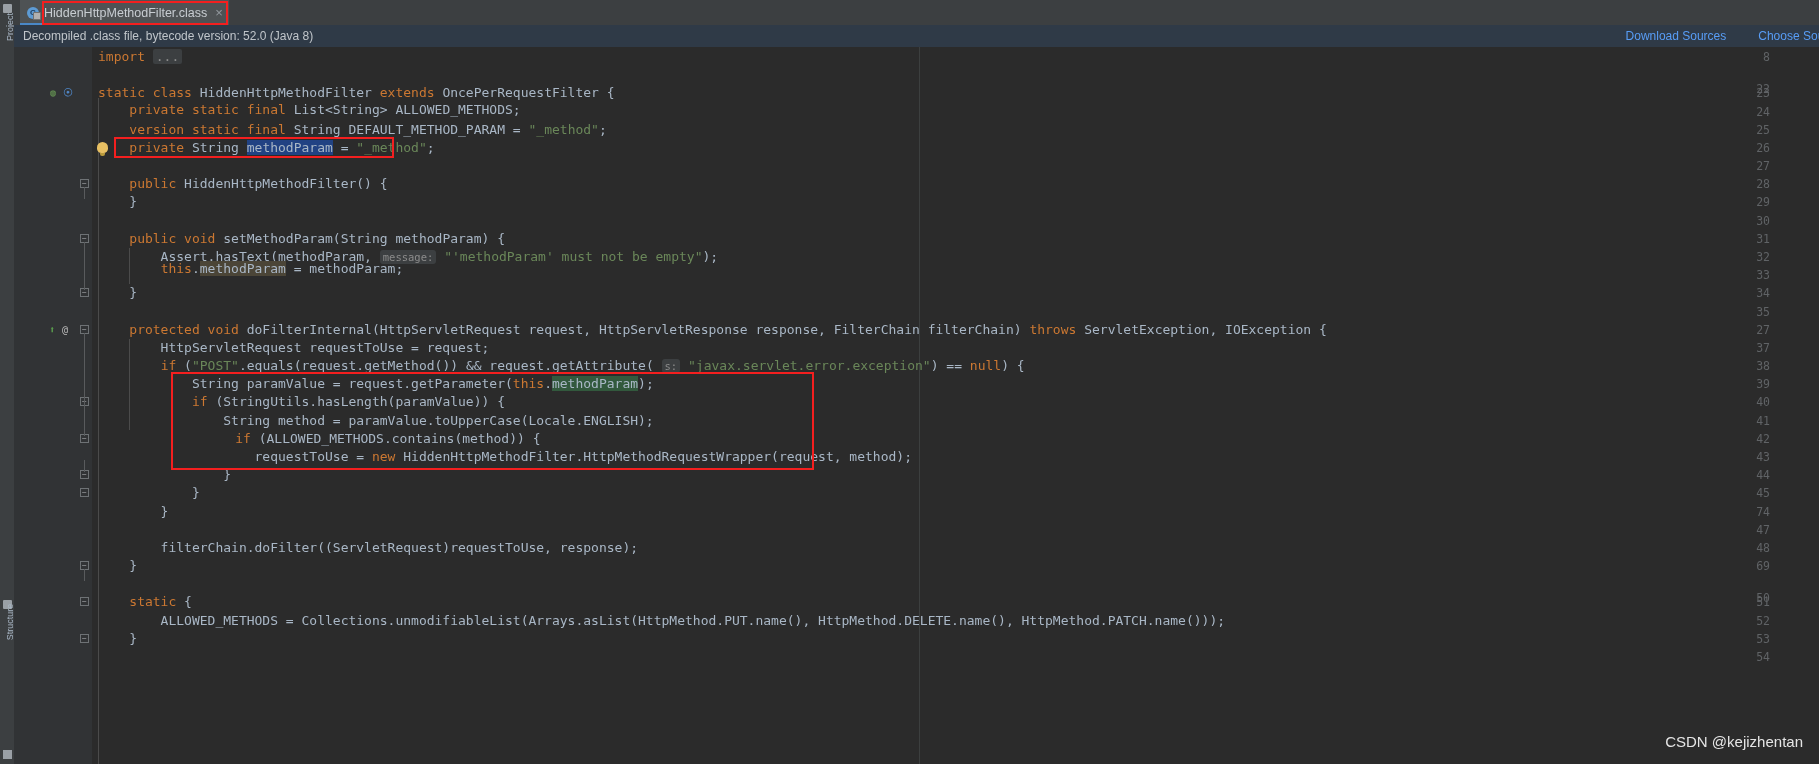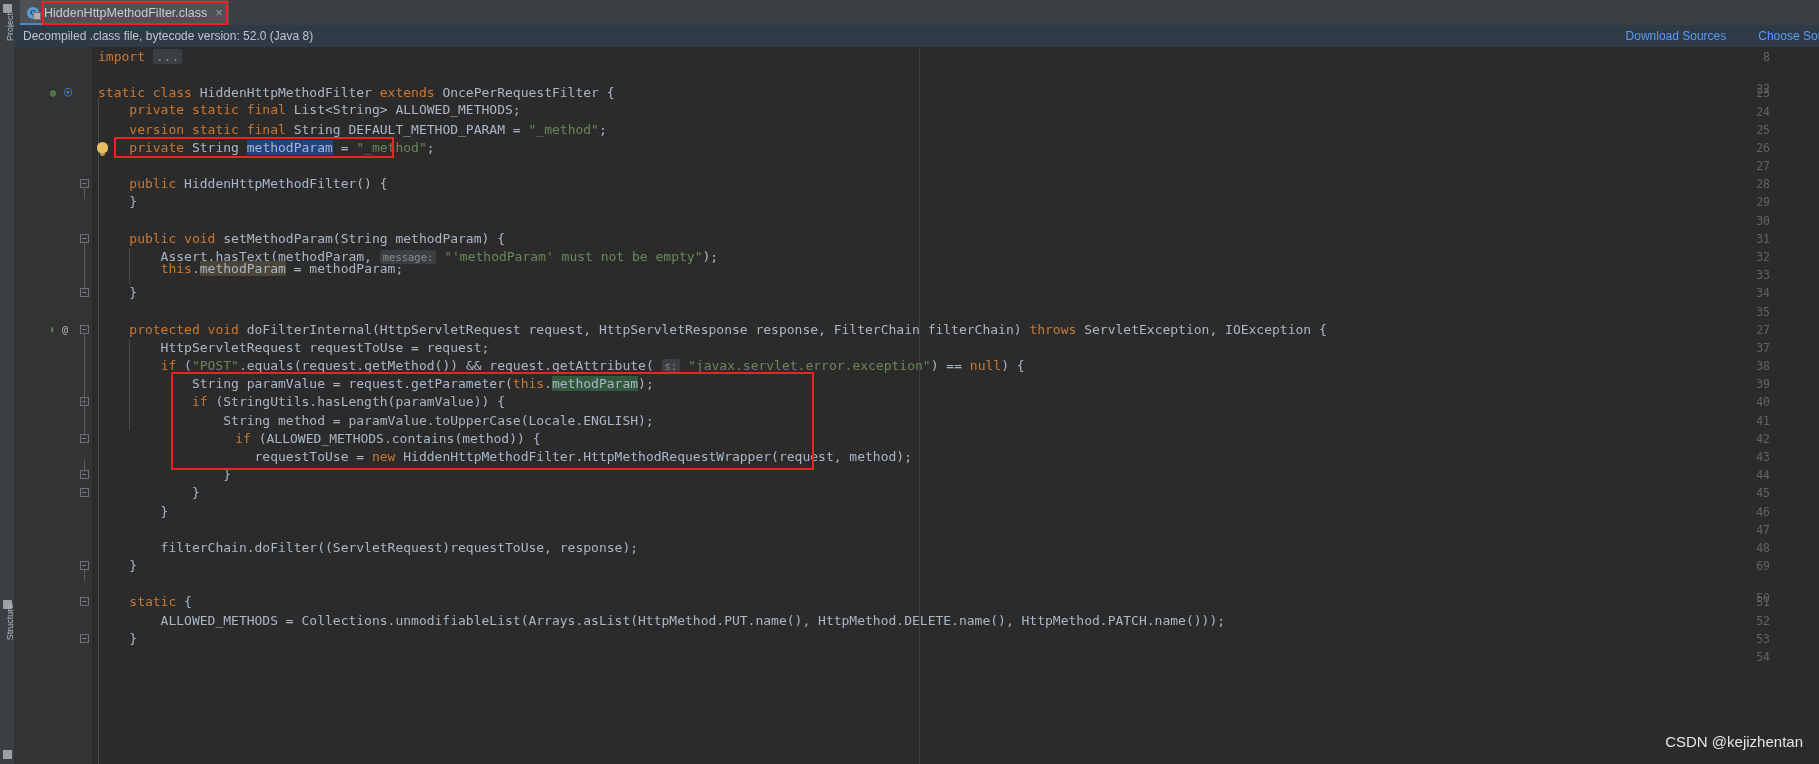--- a/index.html
+++ b/index.html
@@ -202,21 +202,21 @@
       <div class="lnum" style="top: 364.6px;">41</div>
       <div class="codeline" style="top: 364.6px;">                String method = paramValue.toUpperCase(Locale.ENGLISH);</div>
       <div class="lnum" style="top: 382.78px;">42</div>
       <div class="codeline" style="top: 382.78px; margin-left: 12px;">                <span class="kw">if</span> (ALLOWED_METHODS.contains(method)) {</div>
       <div class="lnum" style="top: 400.96px;">43</div>
       <div class="codeline" style="top: 400.96px;">                    requestToUse = <span class="kw">new</span> HiddenHttpMethodFilter.HttpMethodRequestWrapper(request, method);</div>
       <div class="lnum" style="top: 419.14px;">44</div>
       <div class="codeline" style="top: 419.14px;">                }</div>
       <div class="lnum" style="top: 437.32px;">45</div>
       <div class="codeline" style="top: 437.32px;">            }</div>
-      <div class="lnum" style="top: 455.5px;">46</div>
+      <div class="lnum" style="top: 455.5px;">74</div>
       <div class="codeline" style="top: 455.5px;">        }</div>
       <div class="lnum" style="top: 473.68px;">47</div>
       <div class="codeline" style="top: 473.68px;"></div>
       <div class="lnum" style="top: 491.86px;">48</div>
       <div class="codeline" style="top: 491.86px;">        filterChain.doFilter((ServletRequest)requestToUse, response);</div>
       <div class="lnum" style="top: 510.04px;">69</div>
       <div class="codeline" style="top: 510.04px;">    }</div>
       <div class="lnum" style="top: 542px;">50</div>
       <div class="codeline" style="top: 528.22px;"></div>
       <div class="lnum" style="top: 546.4px;">51</div>

